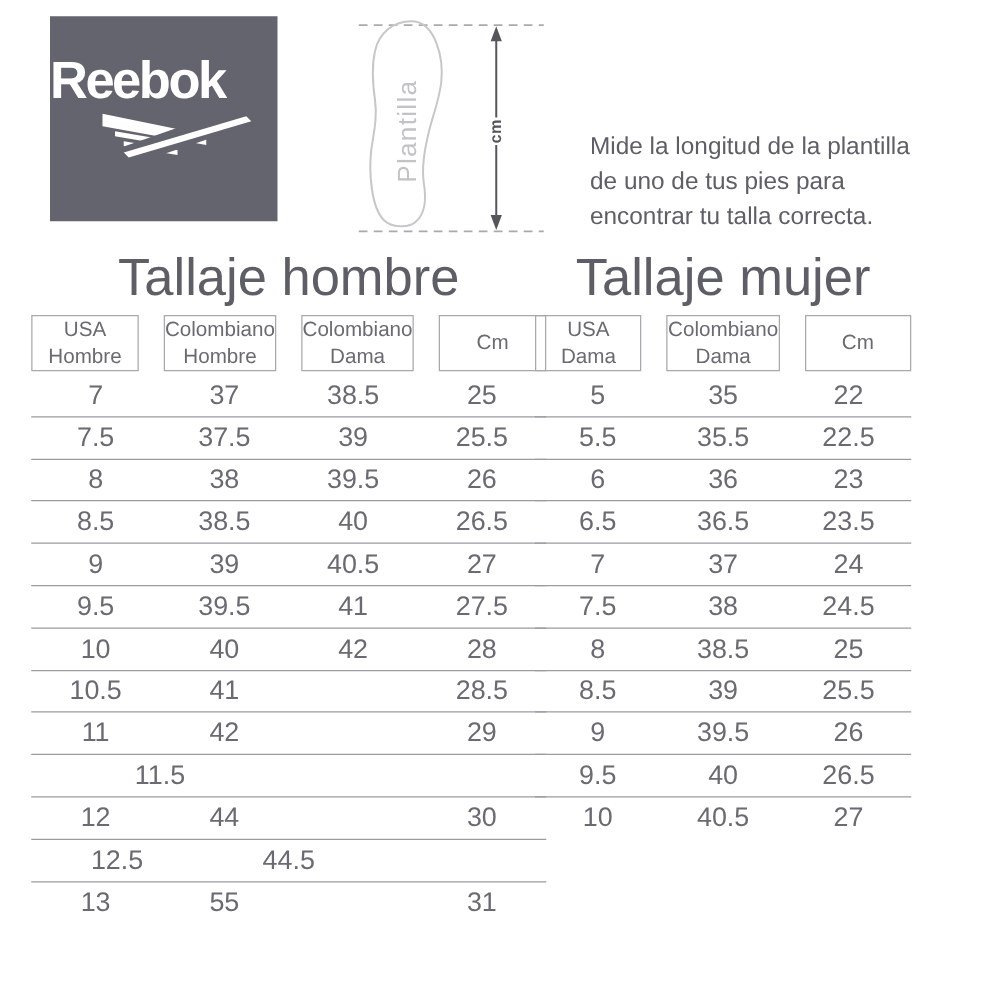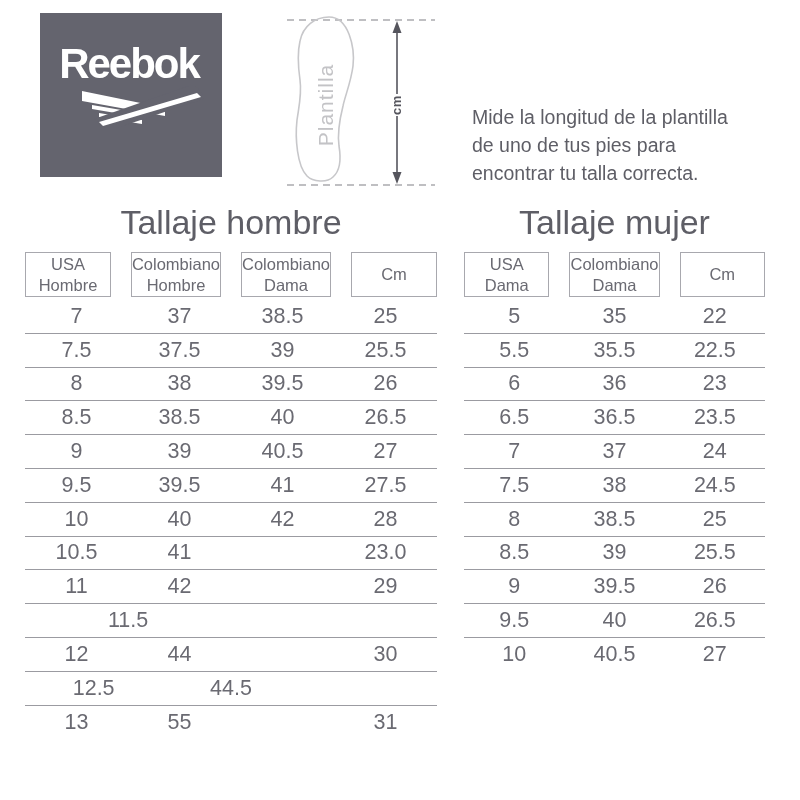--- a/index.html
+++ b/index.html
@@ -8,21 +8,21 @@
     position:relative; width:800px; height:800px; background:#fff; overflow:hidden;
     font-family:"Liberation Sans", sans-serif;
   }
 
   
   .logo-square {
     position:absolute; left:40px; top:13px; width:182px; height:164px;
     background:var(--logo-background,#64646e);
   }
   .logo-wordmark {
-    position:absolute; left:0; right:4px; top:30px; text-align:center;
+    position:absolute; left:0; right:4px; top:30px; 
     color:var(--logo-foreground,#fff); font-size:42px; font-weight:700;
     letter-spacing:-2px; line-height:1;
   }
   .logo-vector { position:absolute; left:40px; top:73px; width:124px; height:42px; }
   .logo-vector .wh { fill:var(--logo-foreground,#fff); }
   .logo-vector .bg { fill:var(--logo-background,#64646e); }
 
   
   .insole-figure { position:absolute; left:283px; top:8px; width:156px; height:190px; }
   .dash-line { stroke:var(--dash-line,#aaaaae); stroke-width:1.4; stroke-dasharray:7 5; fill:none; }
@@ -35,24 +35,24 @@
   
   .instructions {
     position:absolute; left:472px; top:103px; width:302px;
     color:var(--instruction-text,#5e5e66); font-size:19.5px; line-height:28px;
     white-space:pre-line;
   }
 
   
   .table-block { position:absolute; top:201px; }
   .table-block.men   { left:25px;  width:412px; }
-  .table-block.women { left:464px; width:301px; }
+  .table-block.women { left:428px; width:301px; }
   .table-title {
     text-align:center; color:var(--title-text,#5e5e66);
-    font-size:34px; line-height:42px; height:42px;
+    font-size:42px; line-height:42px; height:42px;
   }
   .thead { display:flex; gap:20px; margin-top:9px; }
   .hbox {
     flex:1; height:45px; border:1px solid var(--header-border,#a8a8ae);
     display:flex; align-items:center; justify-content:center; text-align:center;
     color:var(--table-text,#6a6a72); font-size:16.5px; line-height:1.25;
     white-space:pre-line;
   }
   .tbody { margin-top:3px; }
   .trow {
@@ -147,21 +147,21 @@
         <div class="trow">
           <div class="tcell">10</div>
           <div class="tcell">40</div>
           <div class="tcell">42</div>
           <div class="tcell">28</div>
         </div>
         <div class="trow">
           <div class="tcell">10.5</div>
           <div class="tcell">41</div>
           <div class="tcell"></div>
-          <div class="tcell">23.0</div>
+          <div class="tcell">28.5</div>
         </div>
         <div class="trow">
           <div class="tcell">11</div>
           <div class="tcell">42</div>
           <div class="tcell"></div>
           <div class="tcell">29</div>
         </div>
         <div class="trow">
           <div class="tcell">11.5</div>
           <div class="tcell"></div>

